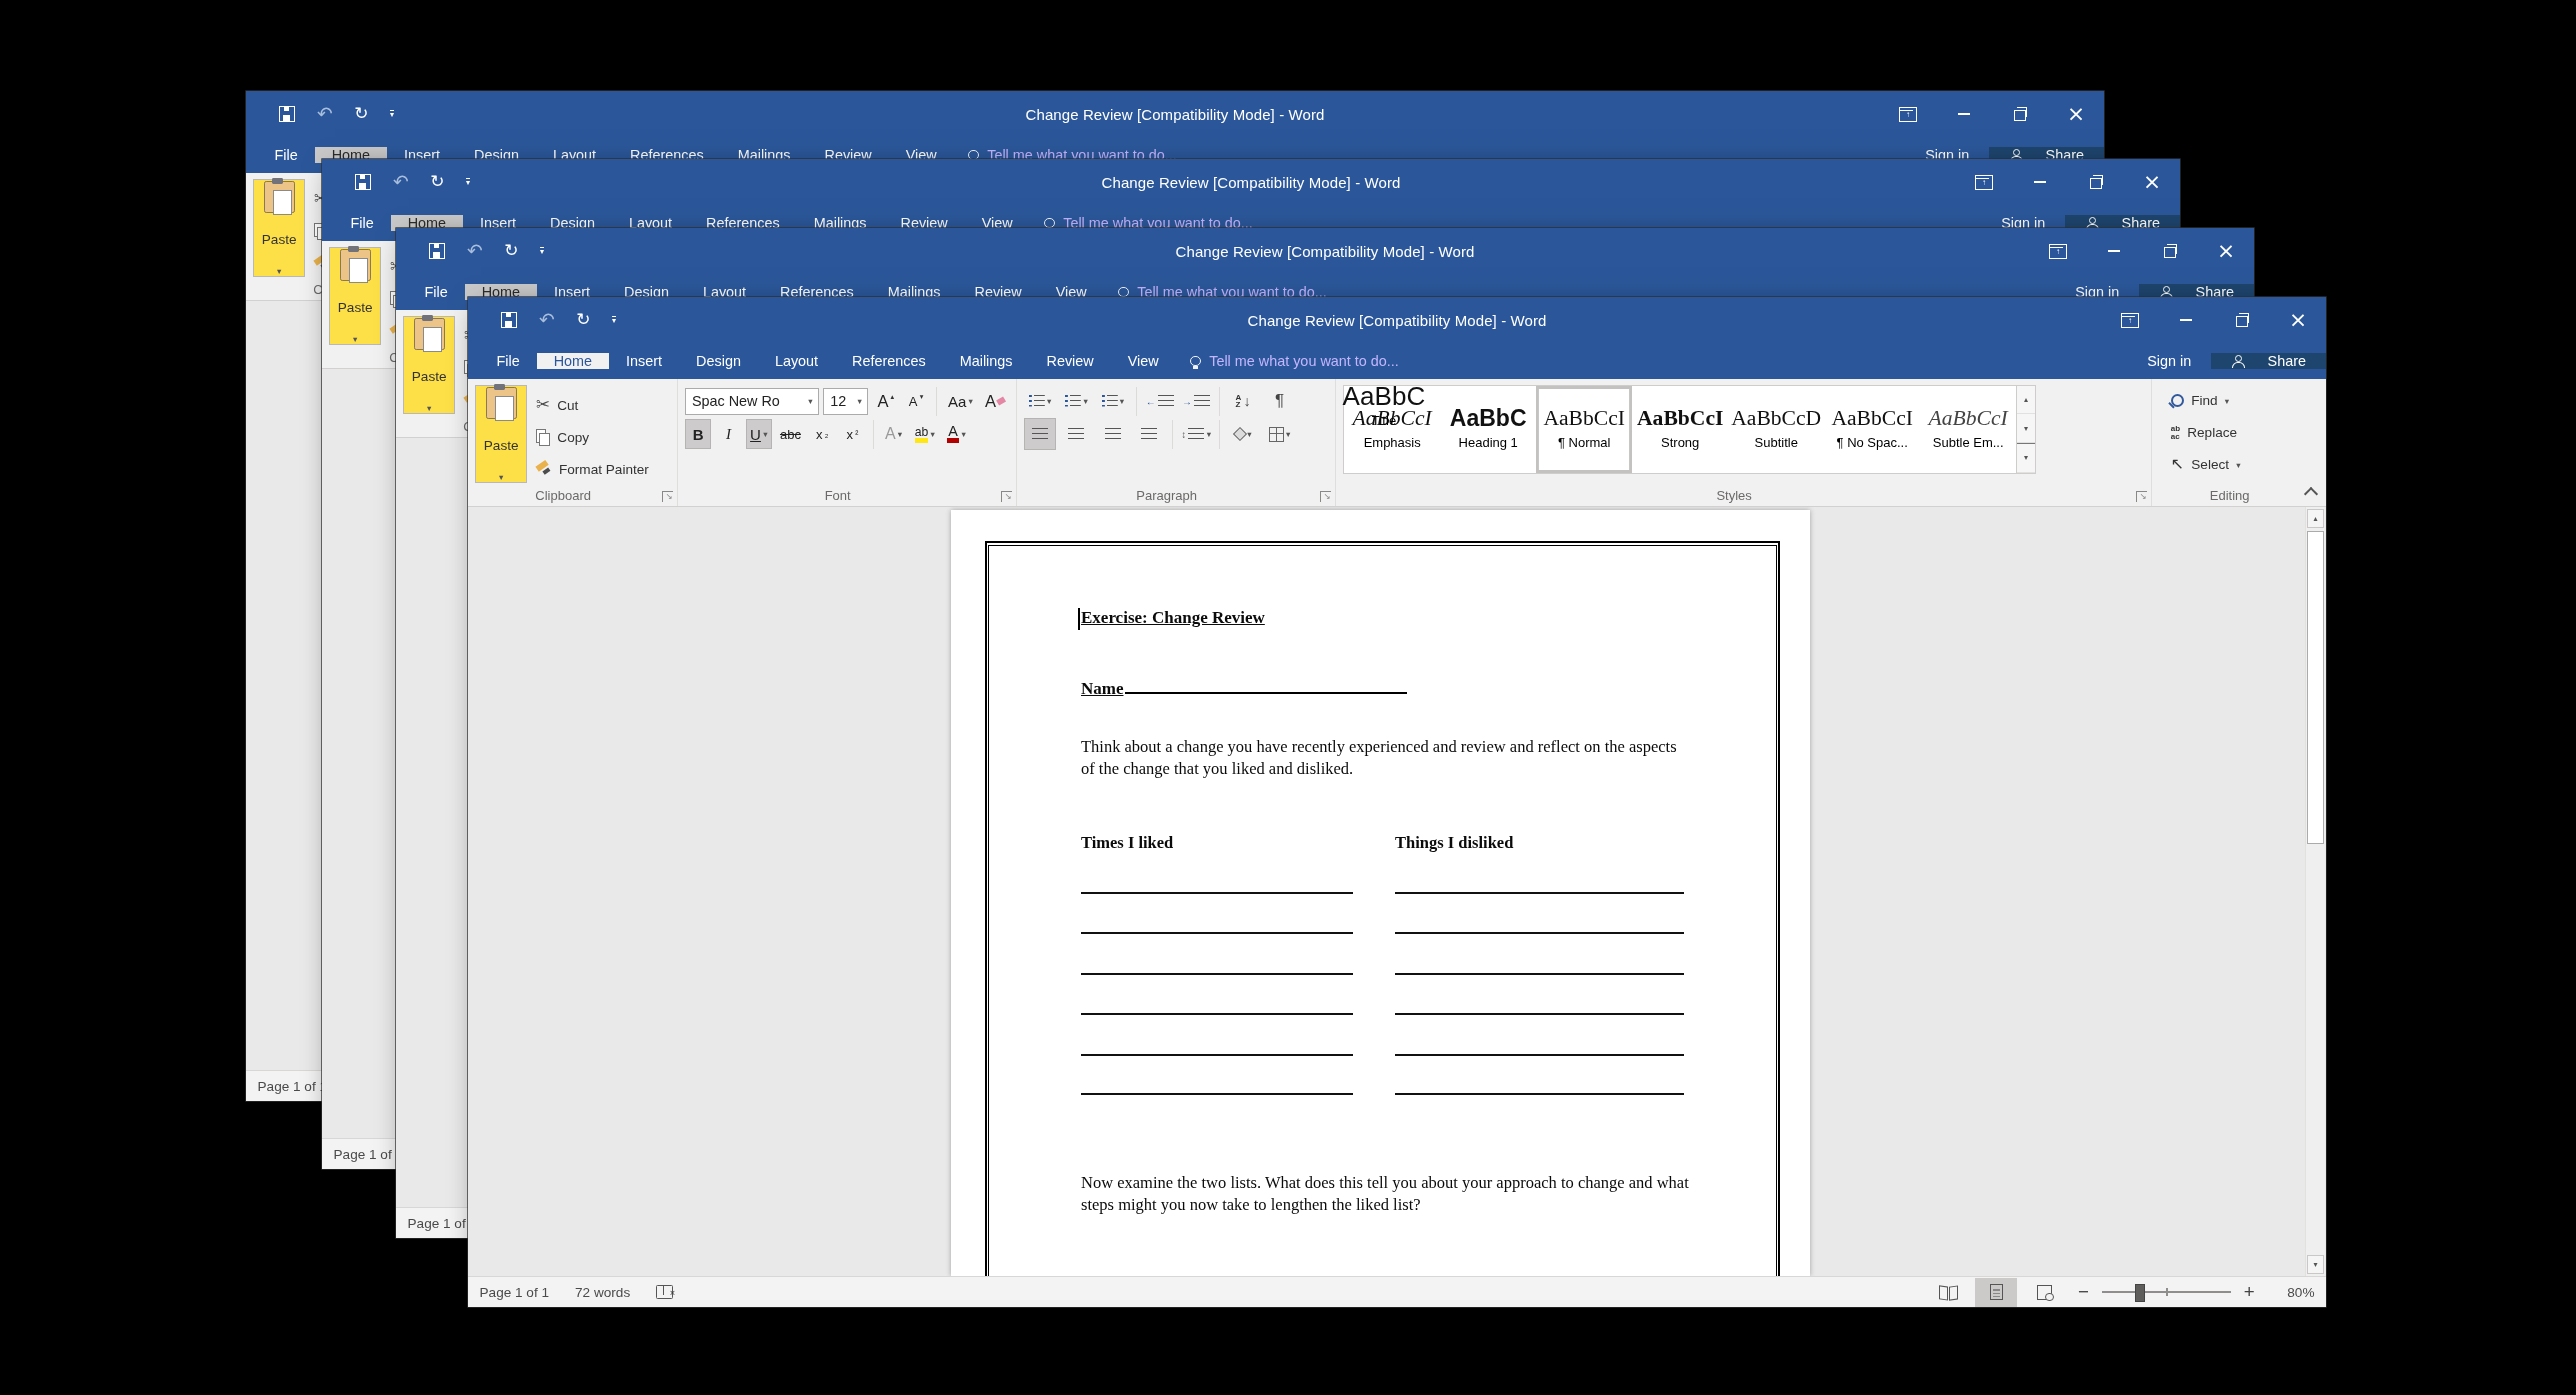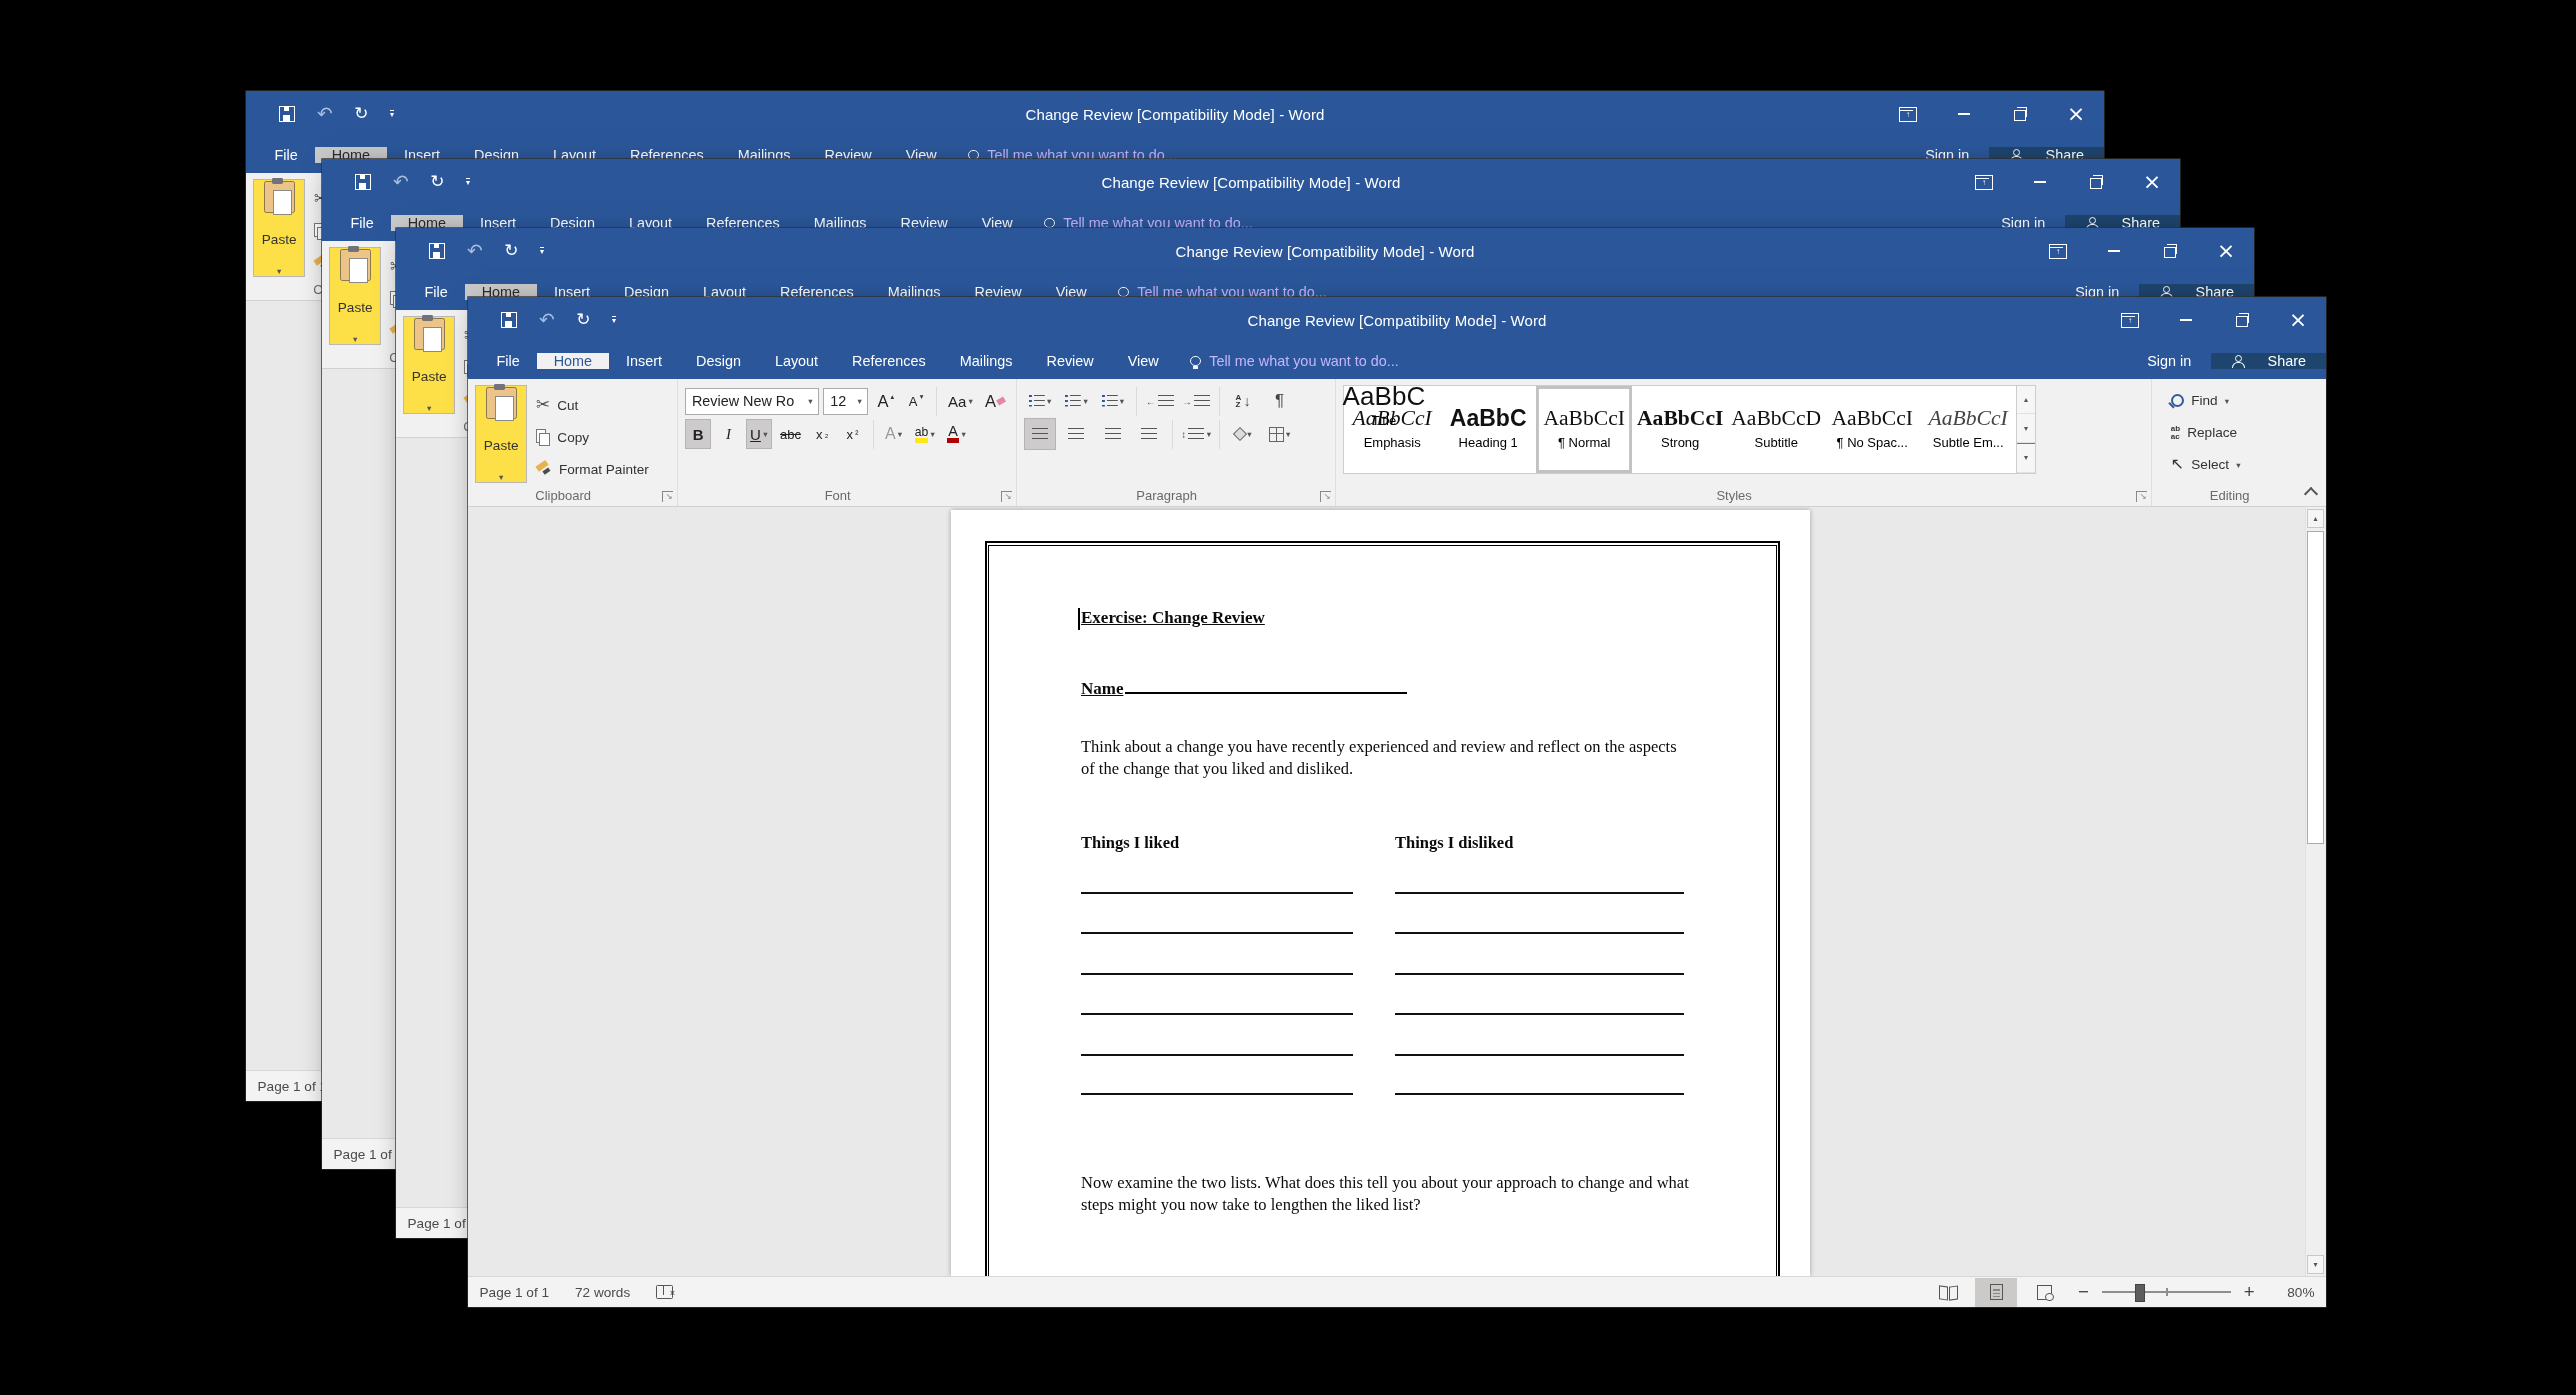--- a/index.html
+++ b/index.html
@@ -503,21 +503,21 @@
               <span>Format Painter</span>
             </span>
         </div>
         <div class="glabel">Clipboard</div>
         <span class="launcher">↘</span>
       </div>
 
       <div class="group g-font">
         <div class="frow">
           <span class="combo" style="width:134px">
-            <span>Review New Ro</span>
+            <span>Spac New Ro</span>
             <span class="da">▾</span>
           </span>
           <span class="combo" style="width:45px">
             <span>12</span>
             <span class="da">▾</span>
           </span>
           <span class="fbtn">
               <span class="bigA">A</span>
               <span class="marker">▴</span>
             </span>
@@ -708,21 +708,21 @@
     <div class="docarea">
       <div class="page">
         <div class="pageborder"></div>
         <div class="doc">
           <span class="caret"></span>
           <div class="d-head">Exercise: Change Review</div>
           <div class="d-name">
             <span class="nm">Name</span><span class="nameline"></span>
           </div>
           <div class="d-para1">Think about a change you have recently experienced and review and reflect on the aspects of the change that you liked and disliked.</div>
-          <div class="d-colh1">Things I liked</div>
+          <div class="d-colh1">Times I liked</div>
           <div class="d-colh2">Things I disliked</div>
           <div class="blankline bl-l" style="top:382px"></div>
           <div class="blankline bl-l" style="top:422px"></div>
           <div class="blankline bl-l" style="top:463px"></div>
           <div class="blankline bl-l" style="top:503px"></div>
           <div class="blankline bl-l" style="top:544px"></div>
           <div class="blankline bl-l" style="top:583px"></div>
           <div class="blankline bl-r" style="top:382px"></div>
           <div class="blankline bl-r" style="top:422px"></div>
           <div class="blankline bl-r" style="top:463px"></div>

